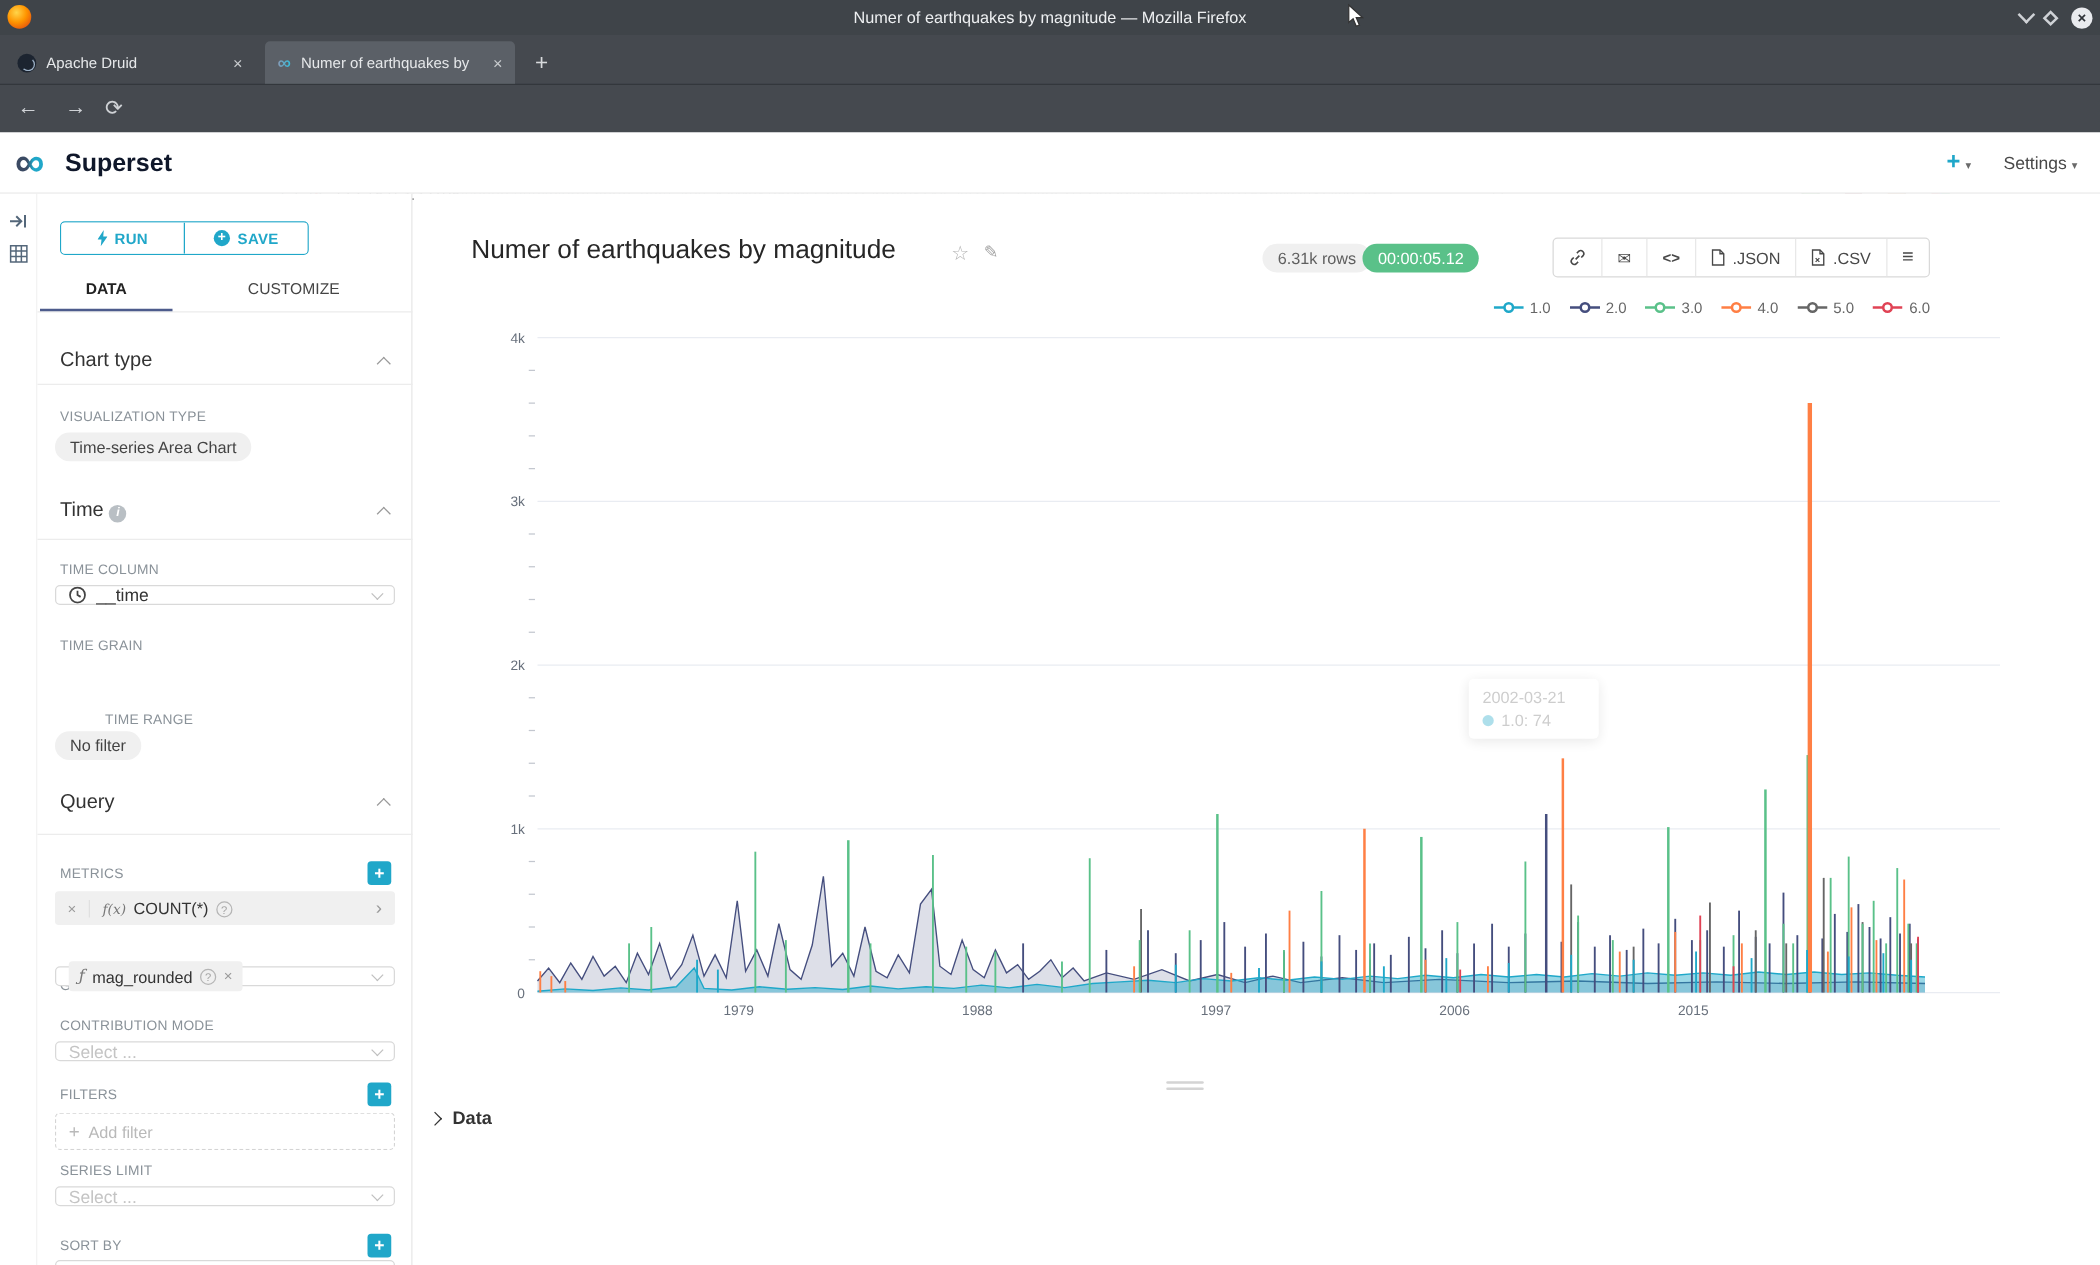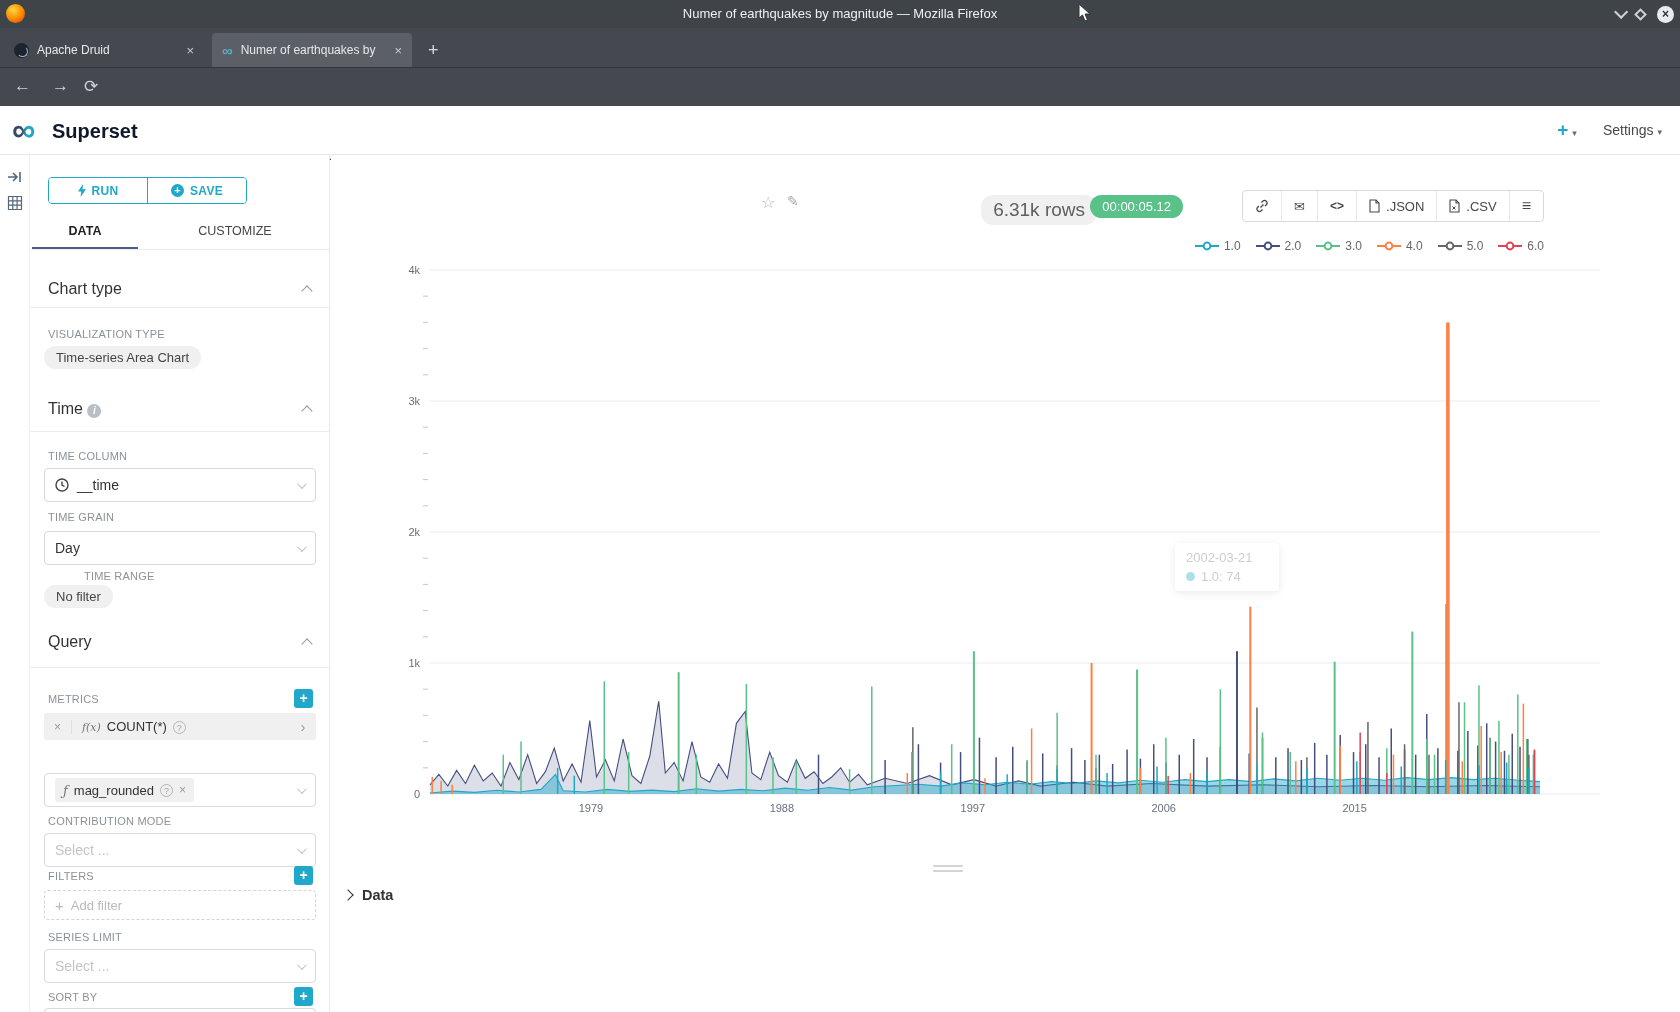--- a/index.html
+++ b/index.html
@@ -81,21 +81,21 @@
   .ptabs { position:absolute; left:0; top:60px; width:300px; height:35px; border-bottom:1px solid #ececec;
     display:flex; font-size:12.5px; color:#454545; }
   .ptab1 { width:110px; text-align:center; line-height:32px; position:relative; font-weight:bold; color:#222; }
   .ptab1::after { content:""; position:absolute; left:2px; right:2px; bottom:0; height:2.5px; background:#4d5b8c; }
   .ptab2 { flex:1; text-align:center; line-height:32px; }
   .sec-head { position:absolute; left:18px; font-size:16px; color:#333; }
   .sec-chev { position:absolute; right:18px; width:8px; height:8px; border-left:1.5px solid #999;
     border-top:1.5px solid #999; transform:rotate(45deg); }
   .sec-div { position:absolute; left:0; width:300px; border-top:1px solid #ececec; }
   .flabel { position:absolute; left:18px; font-size:11px; color:#8a9299; letter-spacing:.2px; }
-  .selbox { position:absolute; left:14px; width:272px; height:34px; border:1px solid #d9d9d9; border-radius:4px;
+  .selbox { position:absolute; left:14px; width:272px; height:16px; border:1px solid #d9d9d9; border-radius:4px;
     background:#fff; display:flex; align-items:center; padding:0 10px; gap:8px; font-size:14px; color:#333; }
   .selbox .ph { color:#c4c4c4; }
   .sel-caret { position:absolute; right:11px; width:7px; height:7px; border-right:1.4px solid #bfbfbf;
     border-bottom:1.4px solid #bfbfbf; transform:rotate(45deg) translateY(-2px); }
   .pill { background:#f0f0f0; border-radius:14px; padding:4px 12px; font-size:13px; color:#444; display:inline-block; }
   .info-i { display:inline-block; width:14px; height:14px; border-radius:50%; background:#b9bfc4; color:#fff;
     font-size:10px; line-height:14px; text-align:center; font-style:italic; font-weight:bold; }
   .help-q { display:inline-block; width:13px; height:13px; border-radius:50%; border:1px solid #b5b5b5;
     color:#a5a5a5; font-size:9px; line-height:12px; text-align:center; }
   .addbtn { position:absolute; right:16px; width:19px; height:19px; background:#20a7c9; border-radius:3px;
@@ -110,21 +110,21 @@
     padding:0 8px; font-size:13px; color:#333; }
   .dashedbox { position:absolute; left:14px; width:272px; height:30px; border:1px dashed #d4d4d4;
     border-radius:4px; display:flex; align-items:center; padding:0 10px; gap:7px; color:#b9b9b9; font-size:13px; }
 
   
   .main { position:absolute; left:331px; top:155px; width:1349px; height:857px; background:#fff; }
   .chart-title { position:absolute; left:46px; top:33px; font-size:21px; color:#262626; }
   .t-star { position:absolute; left:430px; top:38px; font-size:16px; color:#b5b5b5; }
   .t-edit { position:absolute; left:456px; top:38px; font-size:14px; color:#a5a5a5; }
   .badge-rows { position:absolute; right:583px; top:40px; background:#f0f0f0; border-radius:12px;
-    padding:4px 12px; font-size:19px; color:#5f5f5f;text-align:center; }
+    padding:4px 12px; font-size:13px; color:#5f5f5f;text-align:center; }
   .badge-timer { position:absolute; right:497px; top:40px; background:#5ac189; border-radius:12px;
     padding:4px 12px; font-size:13px; color:#fff; }
   .btngroup { position:absolute; right:136px; top:35px; height:32px; display:flex; align-items:stretch;
     border:1px solid #d9d9d9; border-radius:4px; background:#fff; }
   .bg-item { display:flex; align-items:center; gap:6px; padding:0 12px; border-right:1px solid #e8e8e8;
     font-size:13px; color:#484848; }
   .bg-item:last-child { border-right:none; }
   .legend { position:absolute; right:136px; top:84px; display:flex; gap:15px; align-items:center; }
   .leg-item { display:flex; align-items:center; gap:5px; font-size:12px; color:#666; }
   .tooltip { position:absolute; left:844px; top:388px; width:104px; background:#fff; border-radius:4px;
@@ -256,24 +256,20 @@
   <div class="selbox" style="top:313px;">
     <svg width="14" height="14" viewBox="0 0 14 14">
       <circle cx="7" cy="7" r="6" fill="none" stroke="#444" stroke-width="1.4"></circle>
       <path d="M7 3.5 V7 L9.5 8.5" fill="none" stroke="#444" stroke-width="1.4"></path>
     </svg>
     <span>__time</span>
     <span class="sel-caret"></span>
   </div>
 
   <div class="flabel" style="top:356px;">TIME GRAIN</div>
-  <div class="selbox" style="top:376px;">
-    <span>Day</span>
-    <span class="sel-caret"></span>
-  </div>
 
   <div class="flabel" style="top:415px;margin-left:36px;">TIME RANGE</div>
   <span class="pill" style="position:absolute;left:14px;top:430px;">No filter</span>
 
   <div class="sec-head" style="top:478px;">Query</div>
   <div class="sec-chev" style="top:485px;"></div>
   <div class="sec-div" style="top:512px;"></div>
 
   <div class="flabel" style="top:538px;">METRICS</div>
   <div class="addbtn" style="top:534px;">+</div>
@@ -318,20 +314,21 @@
   </div>
 
   <div class="flabel" style="top:836px;">SORT BY</div>
   <div class="addbtn" style="top:832px;">+</div>
   <div class="selbox" style="top:853px;">
     
   </div>
 </div>
 
 <div class="main">
+  <div class="chart-title">Numer of earthquakes by magnitude</div>
   <span class="t-star">☆</span>
   <span class="t-edit">✎</span>
 
   <span class="badge-rows">6.31k rows</span>
   <span class="badge-timer">00:00:05.12</span>
 
   <div class="btngroup">
     <span class="bg-item">
       <svg width="14" height="14" viewBox="0 0 14 14">
         <path d="M5.5 8.5 L8.5 5.5 M4 7 L2.5 8.5 a2.5 2.5 0 0 0 3.5 3.5 L7.5 10.5 M10 7 L11.5 5.5 a2.5 2.5 0 0 0 -3.5 -3.5 L6.5 3.5" fill="none" stroke="#484848" stroke-width="1.3"></path>

